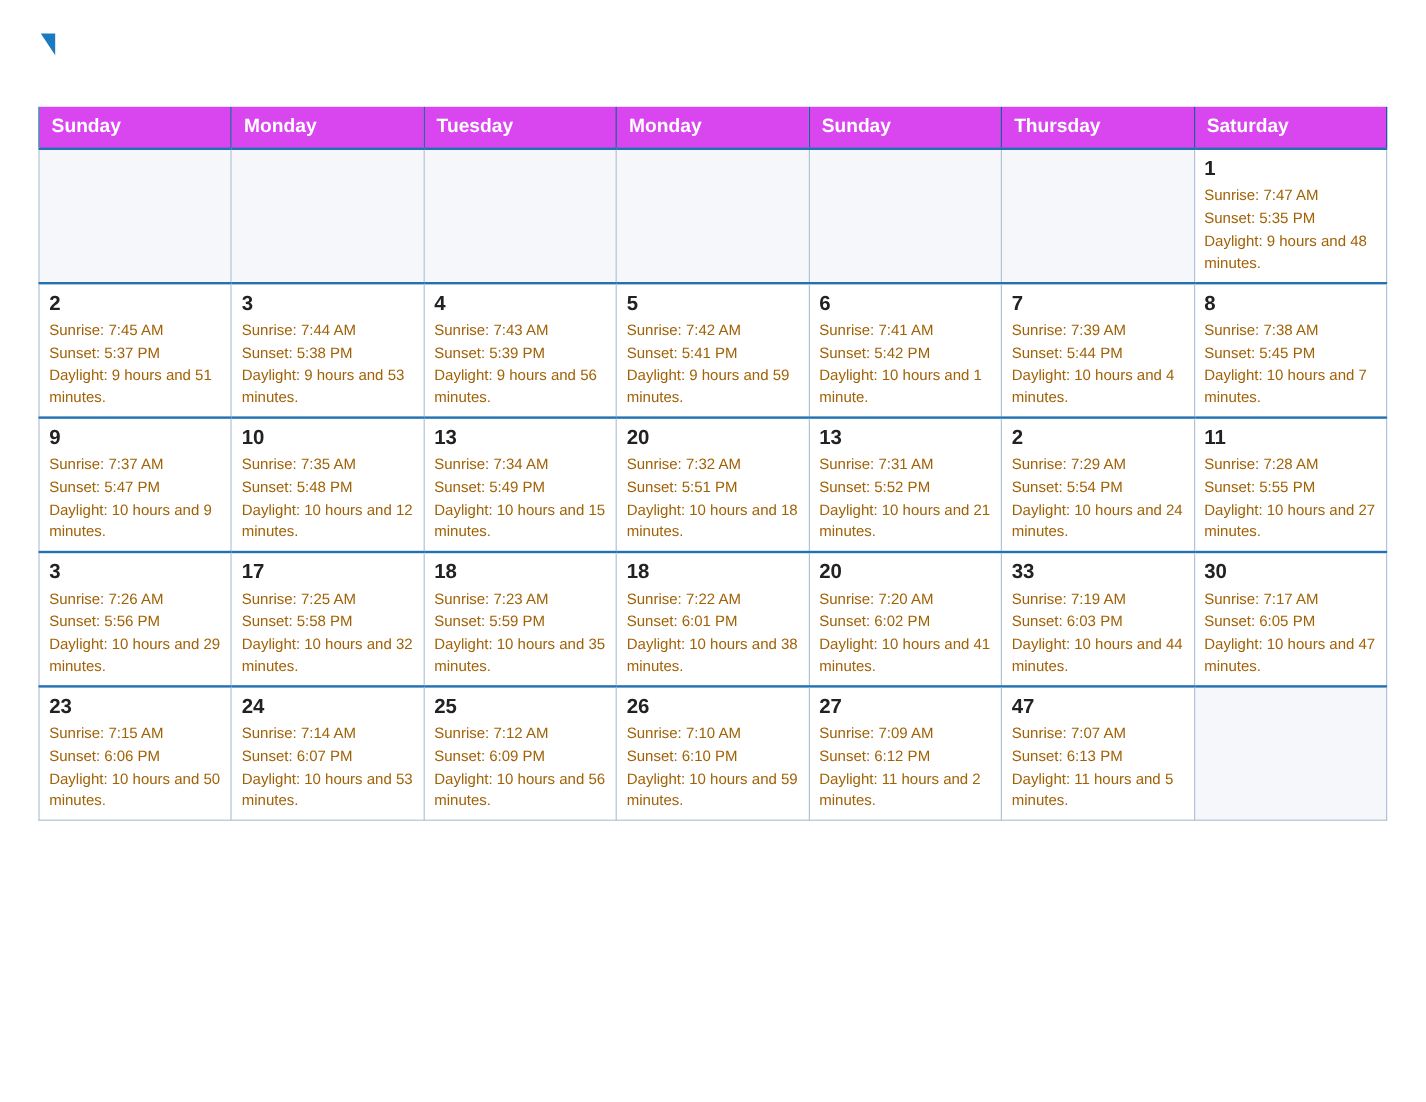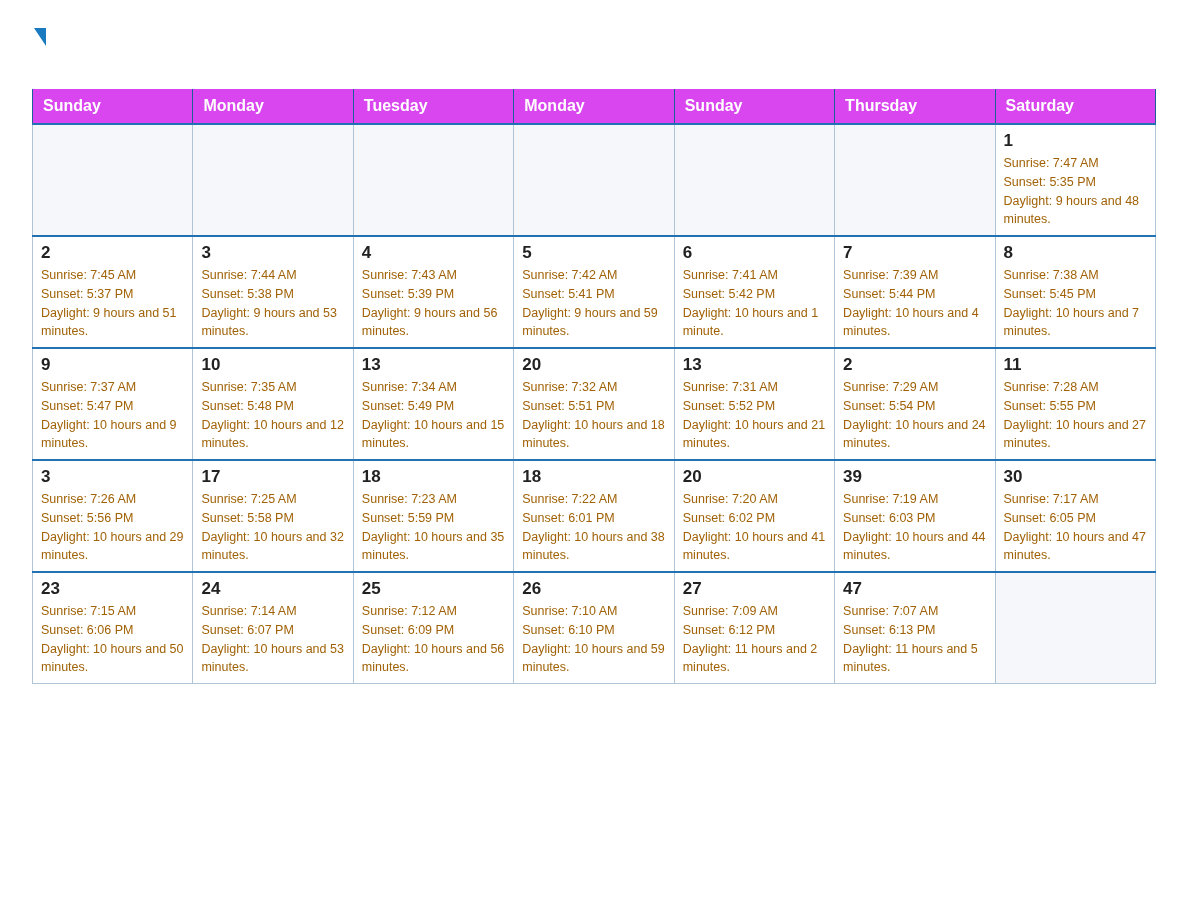--- a/index.html
+++ b/index.html
@@ -224,21 +224,21 @@
         </td>
         <td>
           <div class="day-number">18</div>
           <div class="day-info">Sunrise: 7:22 AM<br>Sunset: 6:01 PM<br>Daylight: 10 hours and 38 minutes.</div>
         </td>
         <td>
           <div class="day-number">20</div>
           <div class="day-info">Sunrise: 7:20 AM<br>Sunset: 6:02 PM<br>Daylight: 10 hours and 41 minutes.</div>
         </td>
         <td>
-          <div class="day-number">39</div>
+          <div class="day-number">33</div>
           <div class="day-info">Sunrise: 7:19 AM<br>Sunset: 6:03 PM<br>Daylight: 10 hours and 44 minutes.</div>
         </td>
         <td>
           <div class="day-number">30</div>
           <div class="day-info">Sunrise: 7:17 AM<br>Sunset: 6:05 PM<br>Daylight: 10 hours and 47 minutes.</div>
         </td>
       </tr>
       <tr>
         <td>
           <div class="day-number">23</div>

